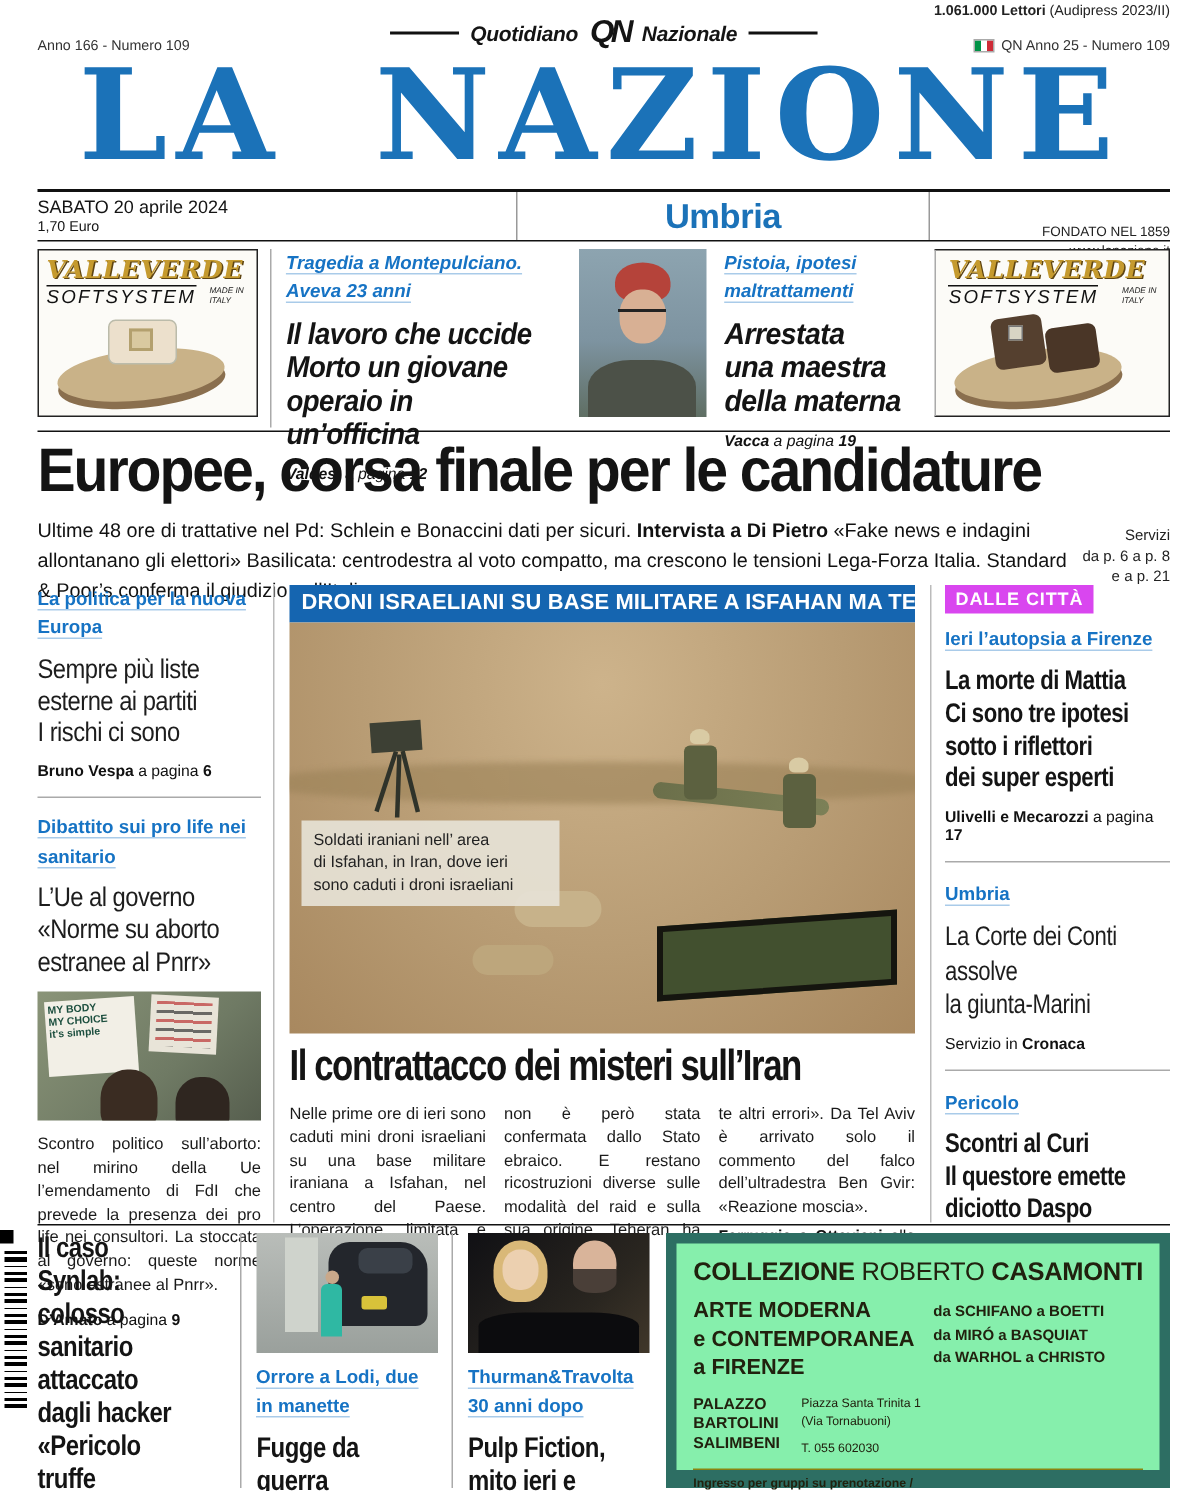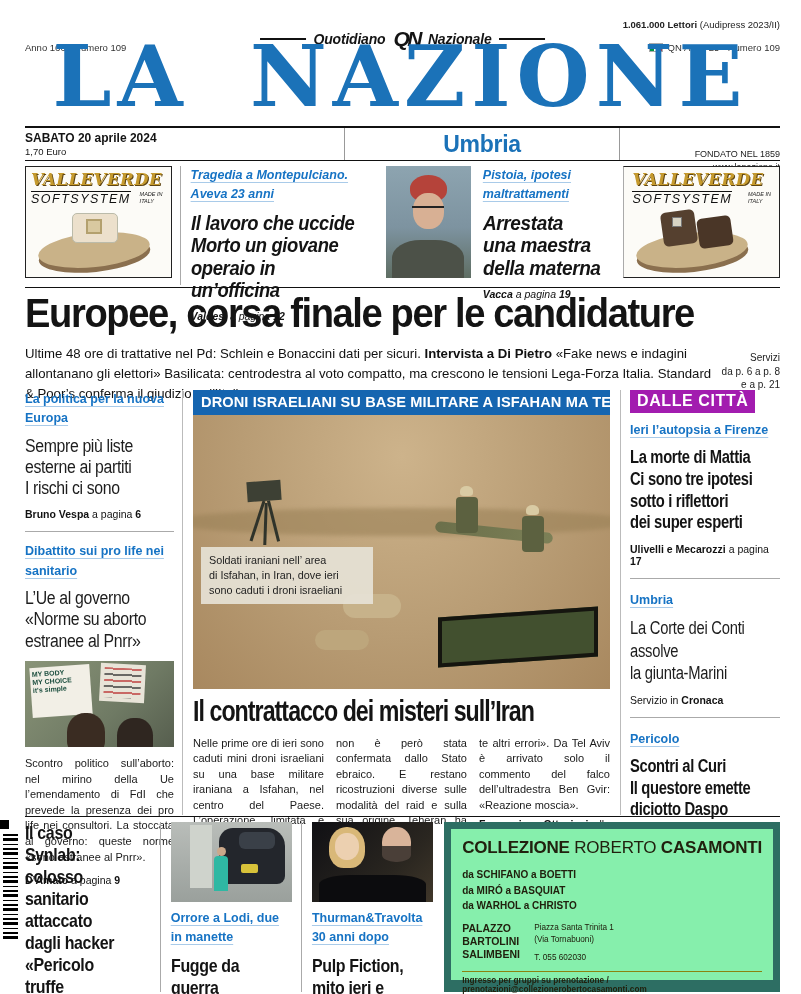--- a/index.html
+++ b/index.html
@@ -2,21 +2,21 @@
 <html><head>
 <meta charset="utf-8">
 <style>
   * { margin:0; padding:0; box-sizing:border-box; }
   html,body { width:801px; height:994px; }
   body { position:relative; background:#fff; color:#141414;
          font-family:"Liberation Sans", sans-serif; overflow:hidden; }
   .pre { white-space:pre-line; }
 
   
-  .topbar { position:absolute; top:17px; left:25px; right:21px; height:36px; }
+  .topbar { position:absolute; top:0; left:25px; right:21px; height:36px; }
   .readers { position:absolute; top:2px; right:0; font-size:9.5px; color:#222; }
   .readers b { font-weight:bold; }
   .brand { position:absolute; top:10px; left:50%; transform:translateX(-50%);
            display:flex; align-items:center; gap:8px; white-space:nowrap; }
   .brand-rule { width:46px; border-top:2px solid #111; }
   .brand-name { font-style:italic; font-weight:bold; font-size:14px; letter-spacing:-0.2px; }
   .qn-logo { font-weight:bold; font-size:21px; letter-spacing:-2.5px; font-style:italic; }
   .issue-left { position:absolute; top:25px; left:0; font-size:9.5px; color:#333; }
   .issue-right { position:absolute; top:25px; right:0; font-size:9.5px; color:#333;
                  display:flex; align-items:center; gap:5px; }
@@ -25,21 +25,21 @@
 
   
   .masthead { position:absolute; top:34px; left:0; width:100%; text-align:center;
               font-family:"DejaVu Serif", serif; font-weight:bold; font-size:84px;
               line-height:1.02; color:#1b72b8; letter-spacing:6px; word-spacing:26px; }
 
   
   .dateline { position:absolute; top:126px; left:25px; right:21px; height:35px;
               border-top:2.5px solid #111; border-bottom:1.5px solid #111; display:flex; }
   .dl-left { width:320px; padding-top:3px; border-right:1px solid #999; }
-  .dl-date { font-size:12px; font-weight:bold; }
+  .dl-date { font-size:12px; font-weight:normal; }
   .dl-price { font-size:9.5px; margin-top:1px; }
   .dl-center { flex:1; border-right:1px solid #999; display:flex; align-items:center; justify-content:center; }
   .dl-edition { font-size:23px; font-weight:bold; color:#1b72b8; letter-spacing:-0.3px; }
   .dl-right { width:160px; text-align:right; font-size:9px; line-height:1.4; padding-top:20px; color:#222; }
 
   
   .kick { color:#1673c4; font-weight:bold; font-size:12.5px; line-height:1.55;
           text-decoration:underline; text-decoration-color:#a9cbe9;
           text-underline-offset:3px; text-decoration-thickness:1px; margin-bottom:7px; display:inline-block; }
   .byline { font-size:10.5px; color:#111; margin-top:9px; }
@@ -142,21 +142,21 @@
   .caption-box { position:absolute; left:8px; top:132px; width:172px;
                  background:rgba(230,226,214,0.92); padding:6px 8px;
                  font-size:10.8px; line-height:1.4; color:#222; }
   .center-hl { margin-top:8px; font-size:29px; font-weight:bold; letter-spacing:-1.2px;
                line-height:1; transform:scaleX(0.8); transform-origin:left top; white-space:nowrap; }
   .center-body { margin-top:10px; display:flex; gap:12px; }
   .cb-col { flex:1; font-size:11px; line-height:1.4; text-align:justify; color:#1a1a1a; }
   .center-byline { margin-top:4px; font-size:10.5px; }
 
   .col-right { flex:1; padding-left:9px; }
-  .badge { background:#a21caf; color:#fff; font-weight:bold; font-size:16px;
+  .badge { background:#d946ef; color:#fff; font-weight:bold; font-size:12px;
            letter-spacing:0.6px; padding:2px 7px 3px 7px; display:inline-block; }
   .hl-sm-b { font-size:18px; font-weight:bold; line-height:1.2; letter-spacing:-0.4px; }
   .hl-sm-n { font-size:18px; font-weight:normal; line-height:1.25; letter-spacing:-0.3px; color:#1d1d1d; }
   .col-right .squeeze { transform:scaleX(0.82); }
   .col-right .kick { margin-top:2px; }
   .mt6 { margin-top:6px; }
 
   .rule-b { position:absolute; top:816px; left:25px; right:21px; border-top:1.5px solid #111; }
 
   
@@ -437,20 +437,23 @@
     <span class="kick">Thurman&amp;Travolta 30 anni dopo</span>
     <div class="hl-bt"><span class="squeeze">Pulp Fiction,
 mito ieri e oggi</span></div>
     
   </div>
 
   <div class="cas">
     <div class="cas-in">
       <div class="cas-title"><span class="tb">COLLEZIONE</span><span> ROBERTO </span><span class="tb">CASAMONTI</span></div>
       <div class="cas-cols">
+        <div class="cas-main pre">ARTE MODERNA
+e CONTEMPORANEA
+a FIRENZE</div>
         <div class="cas-artists pre">da SCHIFANO a BOETTI
 da MIRÓ a BASQUIAT
 da WARHOL a CHRISTO</div>
       </div>
       <div class="cas-info">
         <div class="cas-venue pre">PALAZZO
 BARTOLINI
 SALIMBENI</div>
         <div class="cas-mid">
           <div class="pre">Piazza Santa Trinita 1

